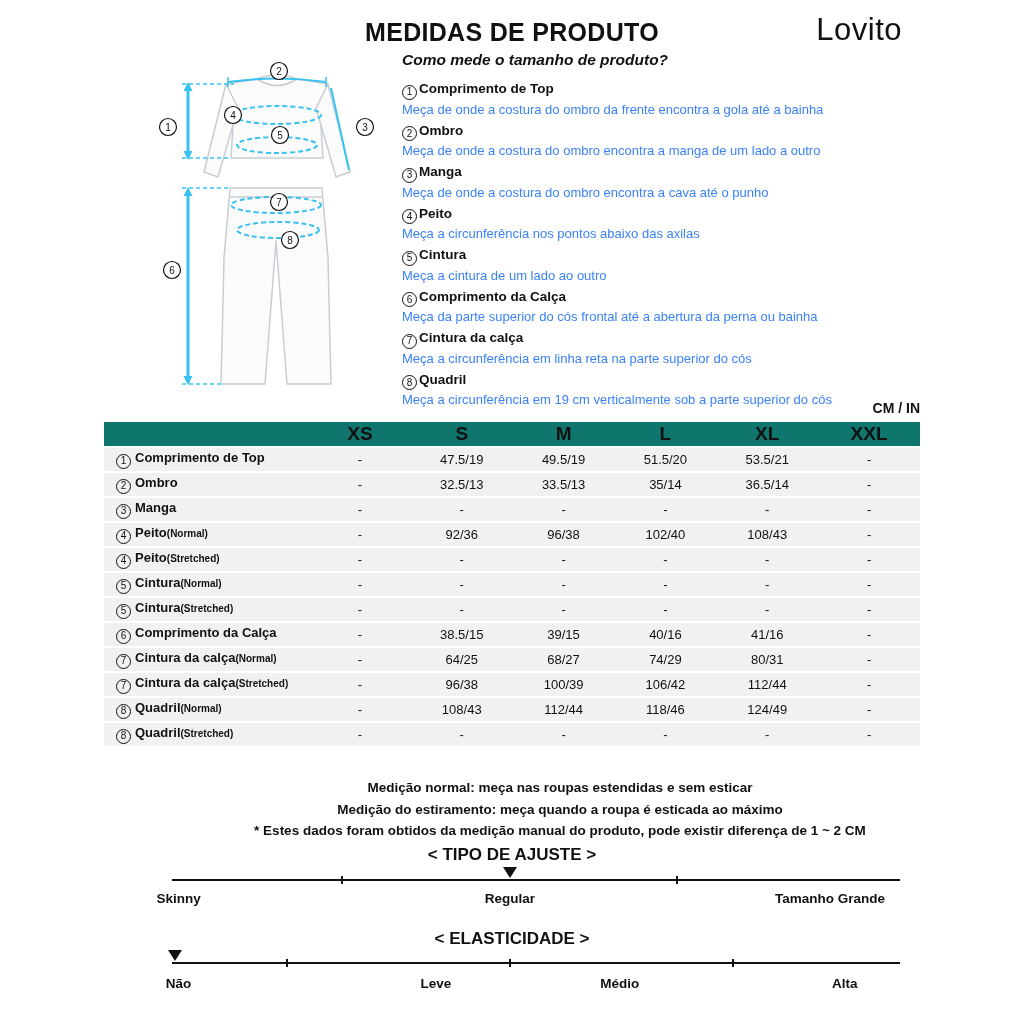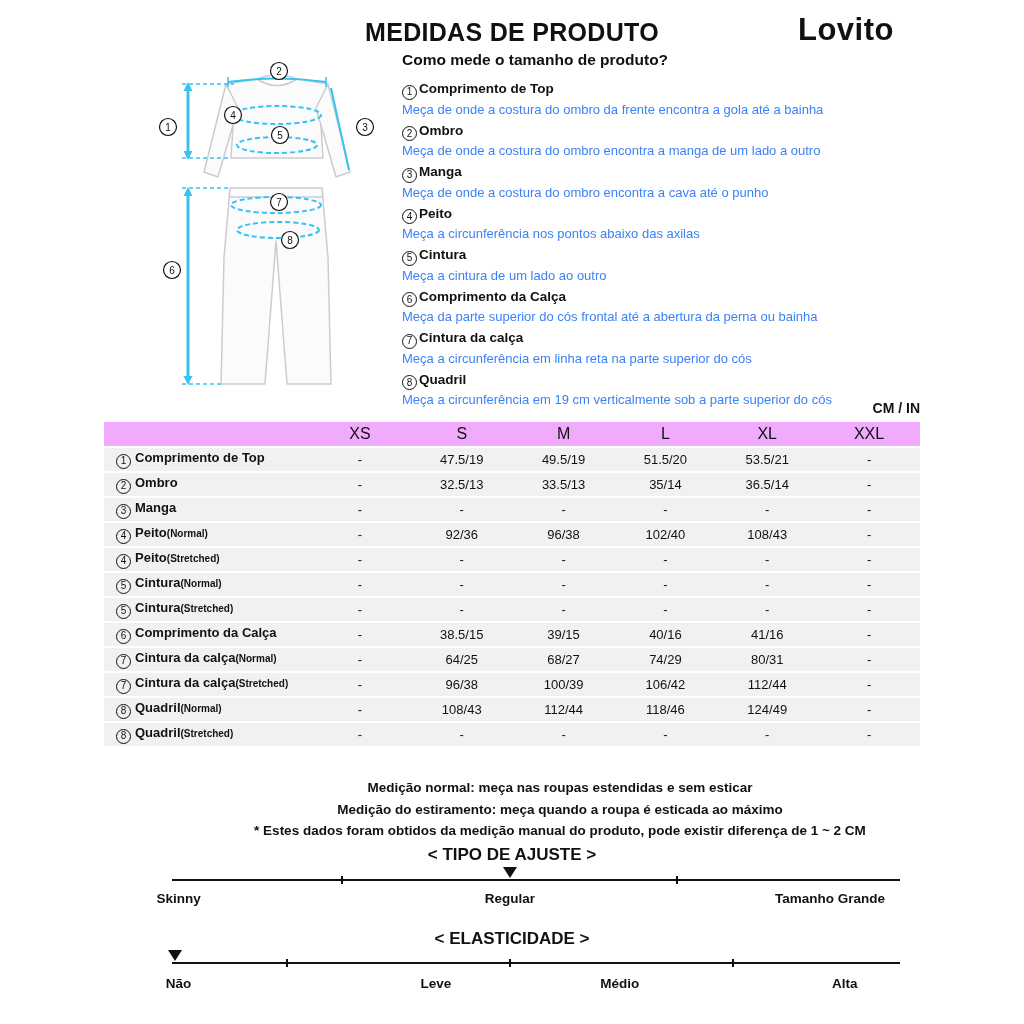--- a/index.html
+++ b/index.html
@@ -1,36 +1,36 @@
 <!DOCTYPE html>
 <html><head>
 <meta charset="utf-8">
 <style>
   *{margin:0;padding:0;box-sizing:border-box;}
   html,body{background:#fff;}
   .page{position:relative;width:1024px;height:1024px;background:#fff;overflow:hidden;
         font-family:"Liberation Sans",sans-serif;color:#111;padding-left:44px;}
   .title{position:absolute;top:18px;left:0;width:100%;text-align:center;
          font-size:25px;font-weight:800;letter-spacing:.3px;}
-  .brand{position:absolute;top:12px;right:130px;font-size:31px;font-weight:700;letter-spacing:.5px;margin-left:24px;}
-  .subtitle{position:absolute;top:51px;left:402px;font-size:15.5px;font-weight:700;}
+  .brand{position:absolute;top:12px;right:122px;font-size:31px;font-weight:400;letter-spacing:.5px;margin-left:24px;}
+  .subtitle{position:absolute;top:51px;left:402px;font-size:15.5px;font-weight:700;font-style:italic;}
   .diagram{position:absolute;top:58px;left:138px;}
   svg text{font-family:"Liberation Sans",sans-serif;font-size:10px;fill:#111;text-anchor:middle;}
   .defs{position:absolute;top:79px;left:402px;width:532px;}
   .def-term{font-size:13.5px;font-weight:700;line-height:20px;}
   .def-desc{font-size:13px;color:#3b82f6;line-height:20px;margin-bottom:1px;}
   .circ{display:inline-flex;align-items:center;justify-content:center;width:15px;height:15px;
         border:1px solid #111;border-radius:50%;font-size:10px;font-weight:400;
         vertical-align:-2px;margin-right:4px;line-height:1;flex:none;}
   .def-term .circ{margin-right:2px;}
   .units{position:absolute;top:400px;right:104px;font-size:14px;font-weight:700;}
   .size-table{position:absolute;top:422px;left:104px;width:816px;border-collapse:collapse;table-layout:fixed;}
   .size-table th,.size-table td{height:25px;border-bottom:2px solid #fff;font-size:13px;
         text-align:center;vertical-align:middle;padding:0;}
-  .size-table thead th{background:#f0abfc;font-weight:400;font-size:16px;}
+  .size-table thead th{background:#0f766e;font-weight:700;font-size:19px;}
   .size-table tbody td{background:#f0f1f3;font-weight:400;}
   .size-table tbody th{background:#f0f1f3;text-align:left;padding-left:12px;font-weight:700;
         font-size:13px;white-space:nowrap;}
   .rl-suffix{font-size:10px;font-weight:700;}
   .notes{position:absolute;top:777px;left:0;width:100%;text-align:center;margin-left:48px;}
   .note-line{font-size:13.5px;font-weight:700;line-height:21.5px;}
   .scale-title{position:absolute;left:0;width:100%;text-align:center;font-size:17px;font-weight:800;}
   .scale-line{position:absolute;left:172px;width:728px;height:2px;background:#111;}
   .tick{position:absolute;top:-3px;width:2px;height:8px;background:#111;transform:translateX(-50%);}
   .tri{position:absolute;top:-12px;transform:translateX(-50%);width:0;height:0;

